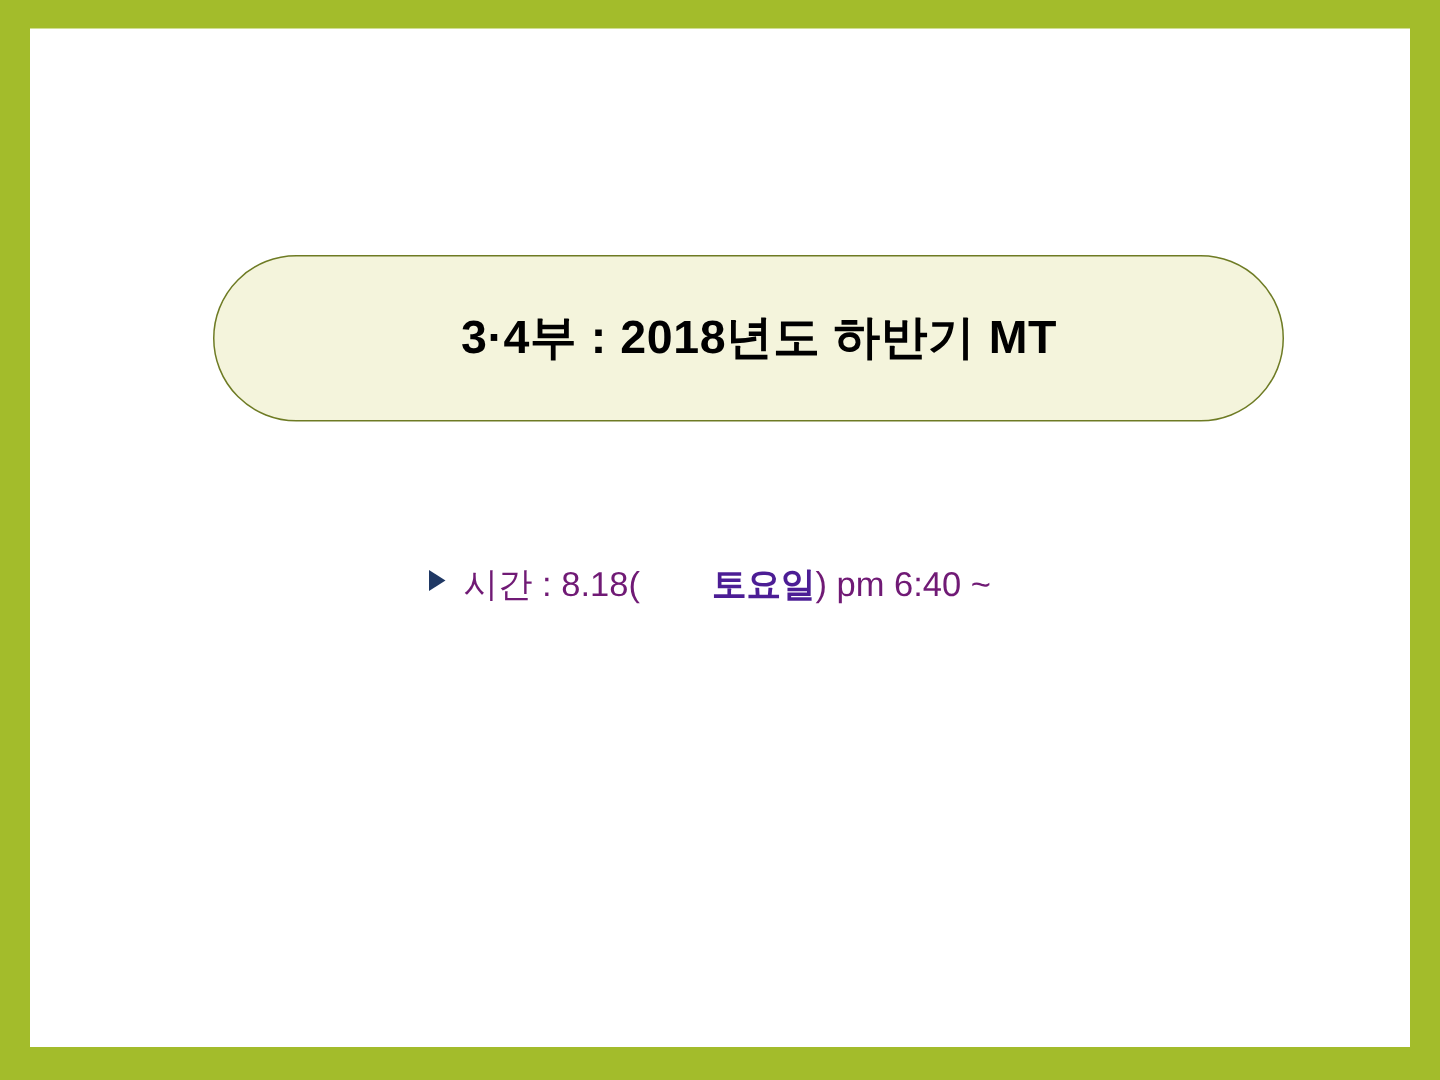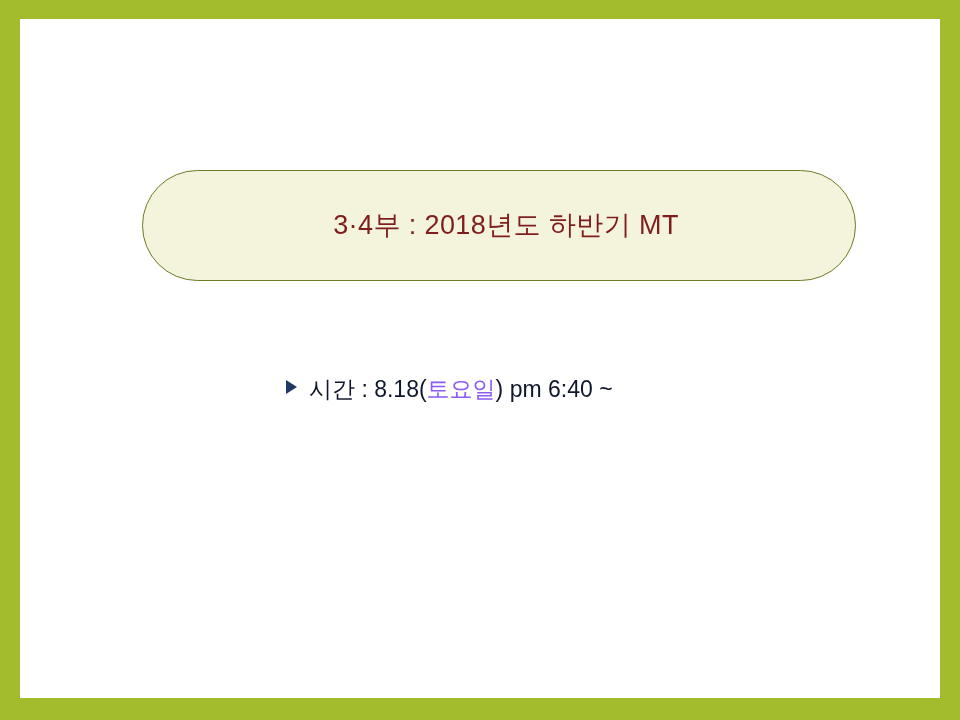--- a/index.html
+++ b/index.html
@@ -43,23 +43,23 @@
     box-sizing: border-box;
     background: #F4F4DC;
     border: 1.6px solid #6E7B24;
     border-radius: 56px;
     display: flex;
     align-items: center;
     justify-content: center;
   }
 
   #title-text {
-    color: #7f1d1d;
-    font-size: 27px;
-    font-weight: normal;
+    color: #000000;
+    font-size: 31px;
+    font-weight: bold;
     letter-spacing: 0.4px;
     white-space: nowrap;
     line-height: 1.1;
     text-align: center;
     transform: translateX(7px);
   }
 
   
   #body-line {
     position: absolute;
@@ -80,26 +80,27 @@
     border-left: 11px solid #1F3864;
     border-top: 7px solid transparent;
     border-bottom: 7px solid transparent;
     margin-right: 12px;
     position: relative;
     top: -3px;
     flex: none;
   }
 
   .txt-navy {
-    color: #0f172a;
+    color: #701a75;
   }
 
   .txt-red {
-    color: #8b5cf6;
-    font-weight: normal;
+    color: #4c1d95;
+    font-weight: bold;
+    margin-left: 48px;
   }
 </style>
 </head>
 <body>
 
 <div id="slide">
 
   <div id="canvas">
 
     <div id="title-shape">

